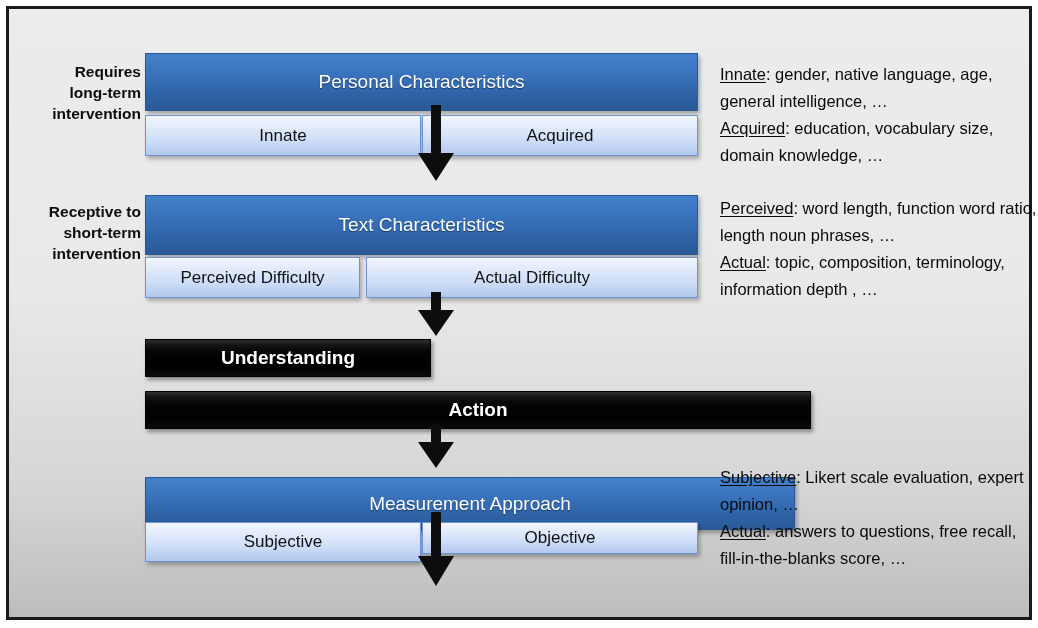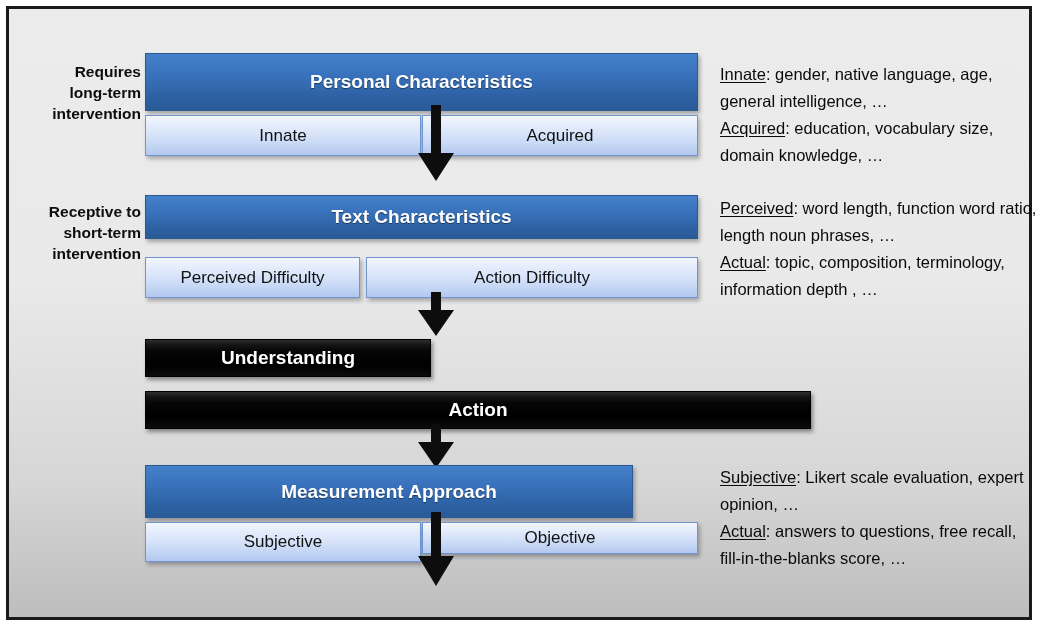--- a/index.html
+++ b/index.html
@@ -40,21 +40,21 @@
     left: 8px;
   }
 
   
   .group-header {
     position: absolute;
     box-sizing: border-box;
     background: linear-gradient(to bottom, #4480c9 0%, #3a73bd 35%, #2e63a6 72%, #2a5a97 100%);
     border: 1px solid #2a5a93;
     color: #ffffff;
-    font-weight: bold;
+    font-weight: normal;
     font-size: 19px;
     display: flex;
     align-items: center;
     justify-content: center;
     text-shadow: 0 1px 1px rgba(0,0,0,0.45);
     box-shadow: 2px 3px 4px rgba(0,0,0,0.30);
   }
 
   
   .sub-box {
@@ -132,42 +132,42 @@
 
     <div class="sub-box" style="left:136px; top:106px; width:276px; height:41px;">Innate</div>
 
     <div class="sub-box" style="left:413px; top:106px; width:276px; height:41px;">Acquired</div>
 
     <svg class="arrow" style="left:403px; top:96px;" width="48" height="82" viewBox="0 0 48 82">
       <rect x="19" y="0" width="10" height="52" fill="#0d0d0d"></rect>
       <polygon points="6,48 42,48 24,76" fill="#0d0d0d"></polygon>
     </svg>
 
-    <div class="group-header" style="left:136px; top:186px; width:553px; height:44px;">Text Characteristics</div>
+    <div class="group-header" style="left:136px; top:186px; width:553px; height:60px;">Text Characteristics</div>
 
     <div class="sub-box" style="left:136px; top:248px; width:215px; height:41px;">Perceived Difficulty</div>
 
-    <div class="sub-box" style="left:357px; top:248px; width:332px; height:41px;">Action Difficulty</div>
+    <div class="sub-box" style="left:357px; top:248px; width:332px; height:41px;">Actual Difficulty</div>
 
     <svg class="arrow" style="left:403px; top:283px;" width="48" height="46" viewBox="0 0 48 46">
       <rect x="19" y="0" width="10" height="22" fill="#0d0d0d"></rect>
       <polygon points="6,18 42,18 24,44" fill="#0d0d0d"></polygon>
     </svg>
 
     <div class="black-box" style="left:136px; top:330px; width:286px; height:38px;">Understanding</div>
 
 
     <div class="black-box" style="left:136px; top:382px; width:666px; height:38px;">Action</div>
 
     <svg class="arrow" style="left:403px; top:415px;" width="48" height="46" viewBox="0 0 48 46">
       <rect x="19" y="0" width="10" height="22" fill="#0d0d0d"></rect>
       <polygon points="6,18 42,18 24,44" fill="#0d0d0d"></polygon>
     </svg>
 
-    <div class="group-header" style="left:136px; top:456px; width:488px; height:53px;">Measurement Approach</div>
+    <div class="group-header" style="left:136px; top:468px; width:650px; height:53px;">Measurement Approach</div>
 
     <div class="sub-box" style="left:136px; top:513px; width:276px; height:40px;">Subjective</div>
 
     <div class="sub-box" style="left:413px; top:513px; width:276px; height:32px;">Objective</div>
 
     <svg class="arrow" style="left:403px; top:503px;" width="48" height="78" viewBox="0 0 48 78">
       <rect x="19" y="0" width="10" height="50" fill="#0d0d0d"></rect>
       <polygon points="6,44 42,44 24,74" fill="#0d0d0d"></polygon>
     </svg>
 

